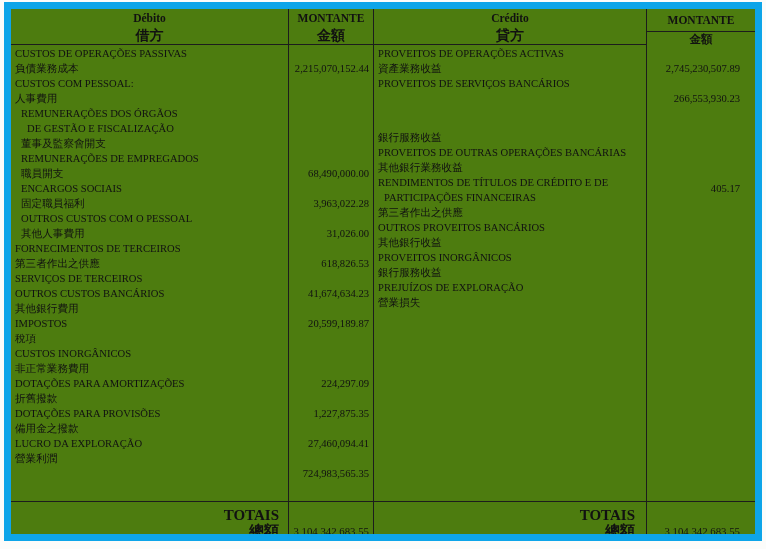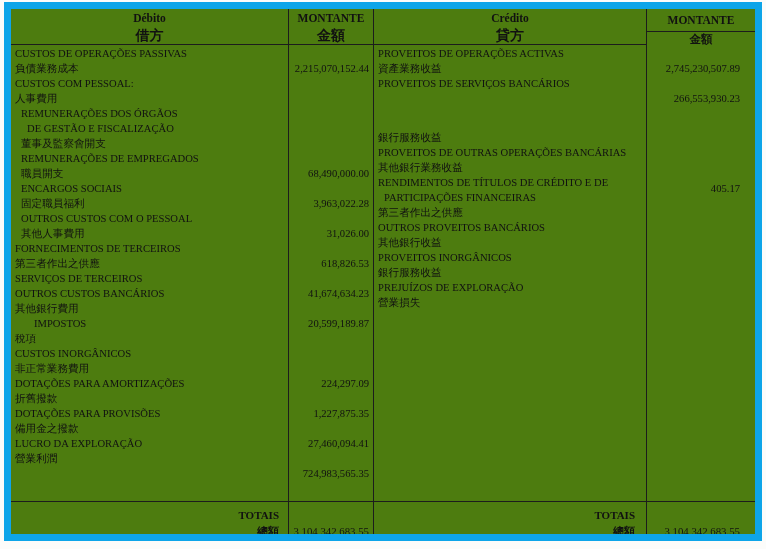--- a/index.html
+++ b/index.html
@@ -28,21 +28,21 @@
   
   .lines{padding-top:1px;}
   .line{height:15px;line-height:15px;font-size:10.6px;white-space:nowrap;}
   .lbl{padding-left:4px;}
   .amt{text-align:right;}
   .c2 .amt{padding-right:4px;}
   .c4 .amt{padding-right:15px;}
   
   .t{border-top:1px solid #1c1c1c;}
   .tlines{padding-top:5px;text-align:right;font-weight:bold;}
-  .tline{height:16px;line-height:16px;font-size:11px;}
+  .tline{height:16px;line-height:16px;font-size:15px;}
   .t.c1 .tlines{padding-right:9px;}
   .t.c3 .tlines{padding-right:11px;}
   .tamt{padding-top:21px;text-align:right;font-size:10.8px;line-height:16px;white-space:nowrap;}
   .t.c2 .tamt{padding-right:4px;}
   .t.c4 .tamt{padding-right:15px;}
 </style>
 </head>
 <body>
 
 <div class="tbl">
@@ -77,21 +77,21 @@
         <div class="line lbl" style="padding-left: 10px;">職員開支</div>
         <div class="line lbl" style="padding-left: 10px;">ENCARGOS SOCIAIS</div>
         <div class="line lbl" style="padding-left: 10px;">固定職員福利</div>
         <div class="line lbl" style="padding-left: 10px;">OUTROS CUSTOS COM O PESSOAL</div>
         <div class="line lbl" style="padding-left: 10px;">其他人事費用</div>
         <div class="line lbl" style="padding-left: 4px;">FORNECIMENTOS DE TERCEIROS</div>
         <div class="line lbl" style="padding-left: 4px;">第三者作出之供應</div>
         <div class="line lbl" style="padding-left: 4px;">SERVIÇOS DE TERCEIROS</div>
         <div class="line lbl" style="padding-left: 4px;">OUTROS CUSTOS BANCÁRIOS</div>
         <div class="line lbl" style="padding-left: 4px;">其他銀行費用</div>
-        <div class="line lbl" style="padding-left: 4px; margin-left: 19px;">IMPOSTOS</div>
+        <div class="line lbl" style="padding-left: 4px;">IMPOSTOS</div>
         <div class="line lbl" style="padding-left: 4px;">稅項</div>
         <div class="line lbl" style="padding-left: 4px;">CUSTOS INORGÂNICOS</div>
         <div class="line lbl" style="padding-left: 4px;">非正常業務費用</div>
         <div class="line lbl" style="padding-left: 4px;">DOTAÇÕES PARA AMORTIZAÇÕES</div>
         <div class="line lbl" style="padding-left: 4px;">折舊撥款</div>
         <div class="line lbl" style="padding-left: 4px;">DOTAÇÕES PARA PROVISÕES</div>
         <div class="line lbl" style="padding-left: 4px;">備用金之撥款</div>
         <div class="line lbl" style="padding-left: 4px;">LUCRO DA EXPLORAÇÃO</div>
         <div class="line lbl" style="padding-left: 4px;">營業利潤</div>
       </div>

